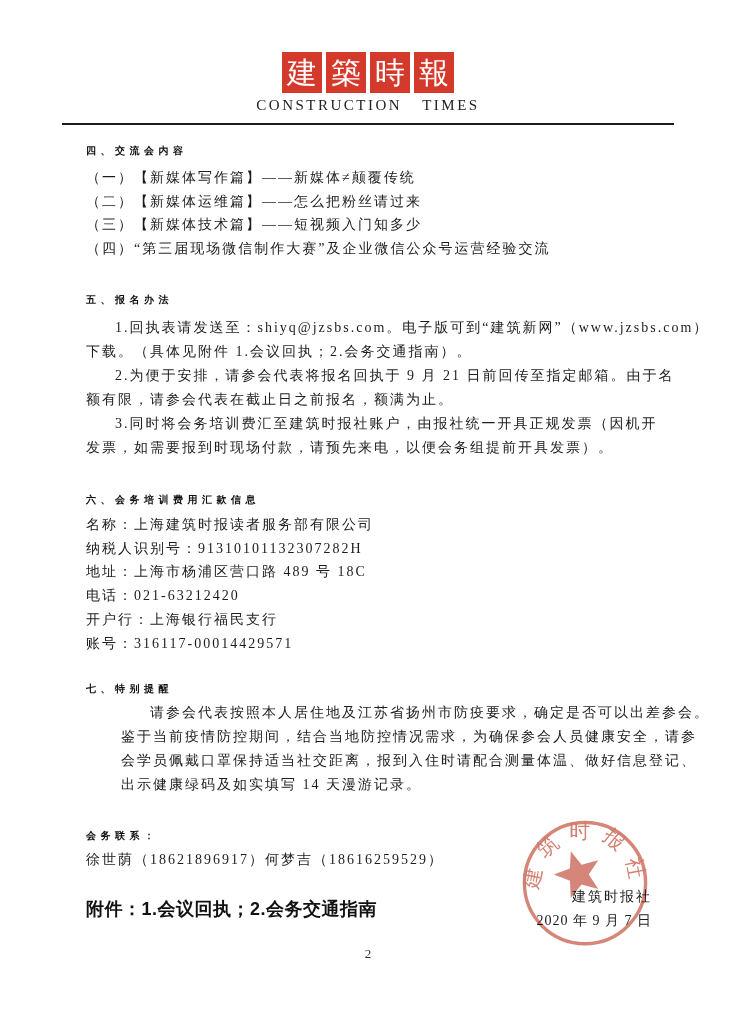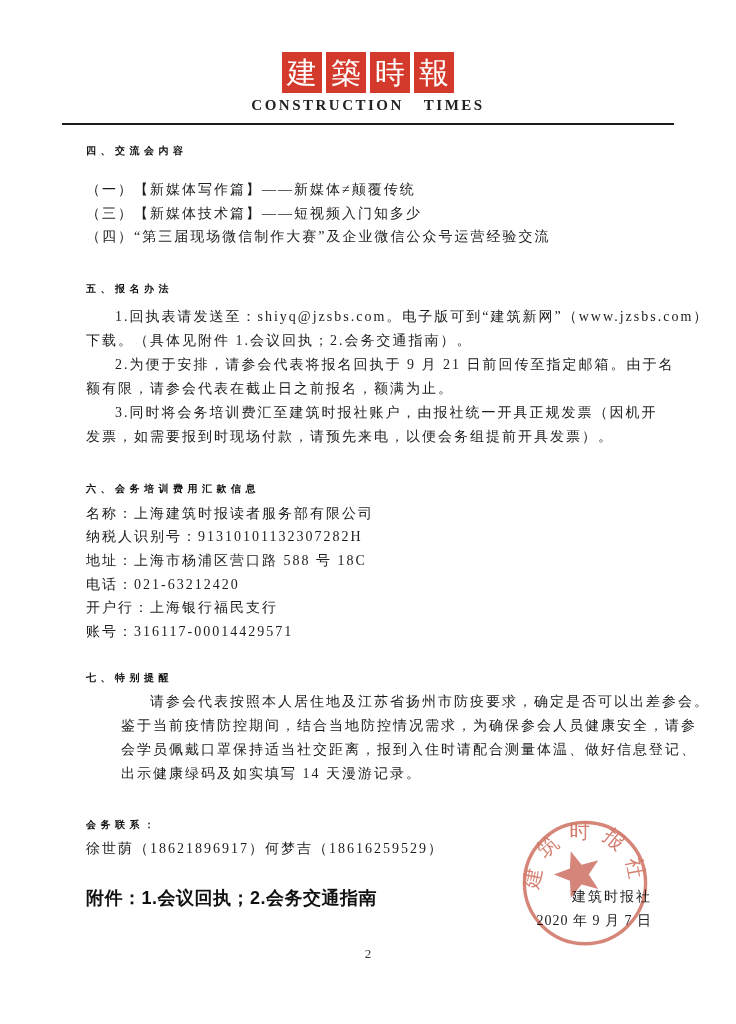--- a/index.html
+++ b/index.html
@@ -14,40 +14,40 @@
   }
   
   .header{padding-top:52px;text-align:center;}
   .logo-row{display:inline-flex;gap:4px;}
   .logo-box{
     width:40px;height:41px;background:#d43a2b;color:#fff;
     font-size:30px;line-height:41px;text-align:center;
     font-family:"Liberation Serif","DejaVu Serif",serif;
   }
   .logo-sub{
-    margin-top:4px;font-size:15px;font-weight:bold;
+    margin-top:4px;font-size:15px;font-weight:normal;
     letter-spacing:2.5px;word-spacing:14px;color:#222;
     font-family:"Liberation Serif","DejaVu Serif",serif;
   }
   .header-rule{
     width:612px;margin:9px auto 0;height:0;
     border-top:2px solid #1b1b1b;
   }
   
   .content{
     margin:0 78px 0 86px;
     font-size:14px;letter-spacing:2px;line-height:23.5px;
   }
   .sec-heading{
     font-family:"Liberation Sans","DejaVu Sans",sans-serif;
     font-weight:bold;font-size:10px;letter-spacing:4.5px;
     line-height:22px;color:#111;
   }
   .s4{margin-top:15px;}
-  .s4 .items{margin-top:16px;}
+  .s4 .items{margin-top:4px;}
   .line{white-space:nowrap;}
   .indent{text-indent:29px;}
   .s5{margin-top:29px;}
   .s5 .lines{margin-top:5px;line-height:24px;}
   .s6{margin-top:29px;}
   .s6 .lines{line-height:23.7px;margin-top:2px;}
   .s7{margin-top:23px;}
   .s7 .lines{line-height:24px;margin-top:1px;margin-left:35px;}
   .contacts{margin-top:28px;}
   .contacts .lines{line-height:24px;margin-top:1px;}
@@ -86,20 +86,21 @@
     <div class="logo-sub">CONSTRUCTION TIMES</div>
     <div class="header-rule"></div>
   </div>
 
   <div class="content">
 
     <div class="s4">
       <div class="sec-heading">四、交流会内容</div>
       <div class="items">
         <div class="line">（一）【新媒体写作篇】——新媒体≠颠覆传统</div>
+        <div class="line">（二）【新媒体运维篇】——怎么把粉丝请过来</div>
         <div class="line">（三）【新媒体技术篇】——短视频入门知多少</div>
         <div class="line">（四）“第三届现场微信制作大赛”及企业微信公众号运营经验交流</div>
       </div>
     </div>
 
     <div class="s5">
       <div class="sec-heading">五、报名办法</div>
       <div class="lines">
         <div class="line indent">1.回执表请发送至：shiyq@jzsbs.com。电子版可到“建筑新网”（www.jzsbs.com）</div>
         <div class="line">下载。（具体见附件 1.会议回执；2.会务交通指南）。</div>
@@ -108,21 +109,21 @@
         <div class="line indent">3.同时将会务培训费汇至建筑时报社账户，由报社统一开具正规发票（因机开</div>
         <div class="line">发票，如需要报到时现场付款，请预先来电，以便会务组提前开具发票）。</div>
       </div>
     </div>
 
     <div class="s6">
       <div class="sec-heading">六、会务培训费用汇款信息</div>
       <div class="lines">
         <div class="line">名称：上海建筑时报读者服务部有限公司</div>
         <div class="line">纳税人识别号：91310101132307282H</div>
-        <div class="line">地址：上海市杨浦区营口路 588 号 18C</div>
+        <div class="line">地址：上海市杨浦区营口路 489 号 18C</div>
         <div class="line">电话：021-63212420</div>
         <div class="line">开户行：上海银行福民支行</div>
         <div class="line">账号：316117-00014429571</div>
       </div>
     </div>
 
     <div class="s7">
       <div class="sec-heading">七、特别提醒</div>
       <div class="lines">
         <div class="line indent">请参会代表按照本人居住地及江苏省扬州市防疫要求，确定是否可以出差参会。</div>

